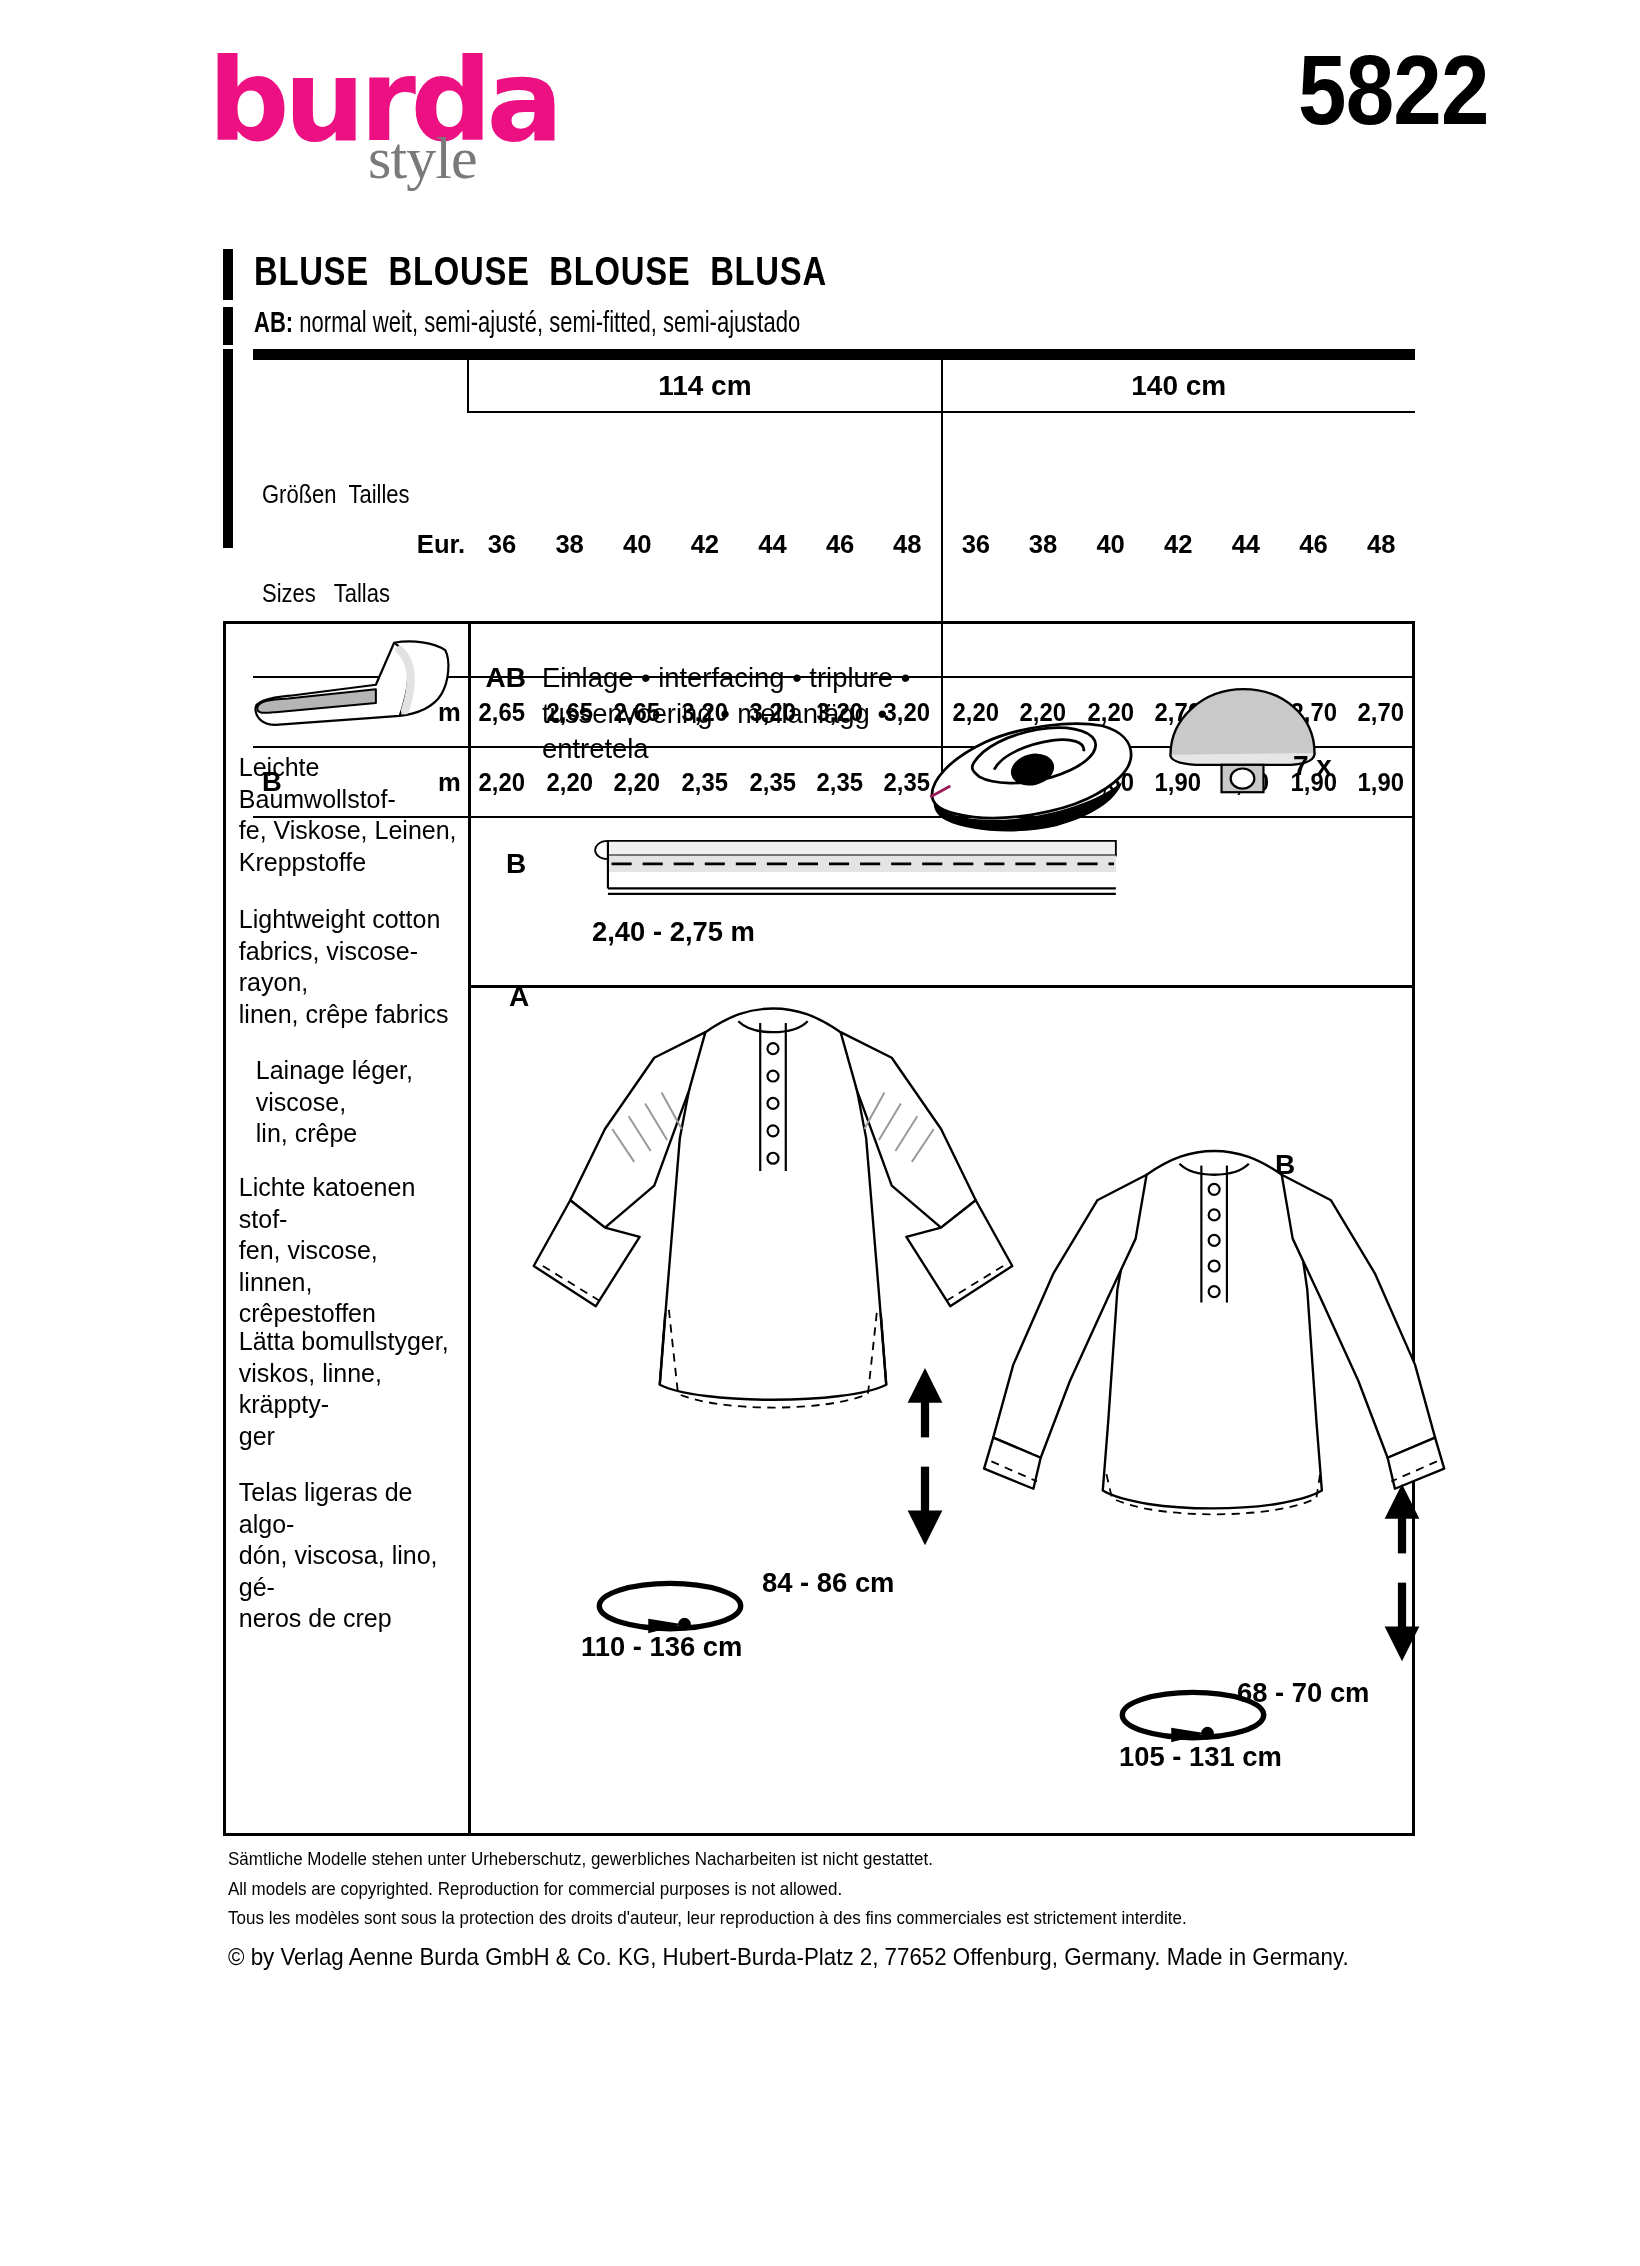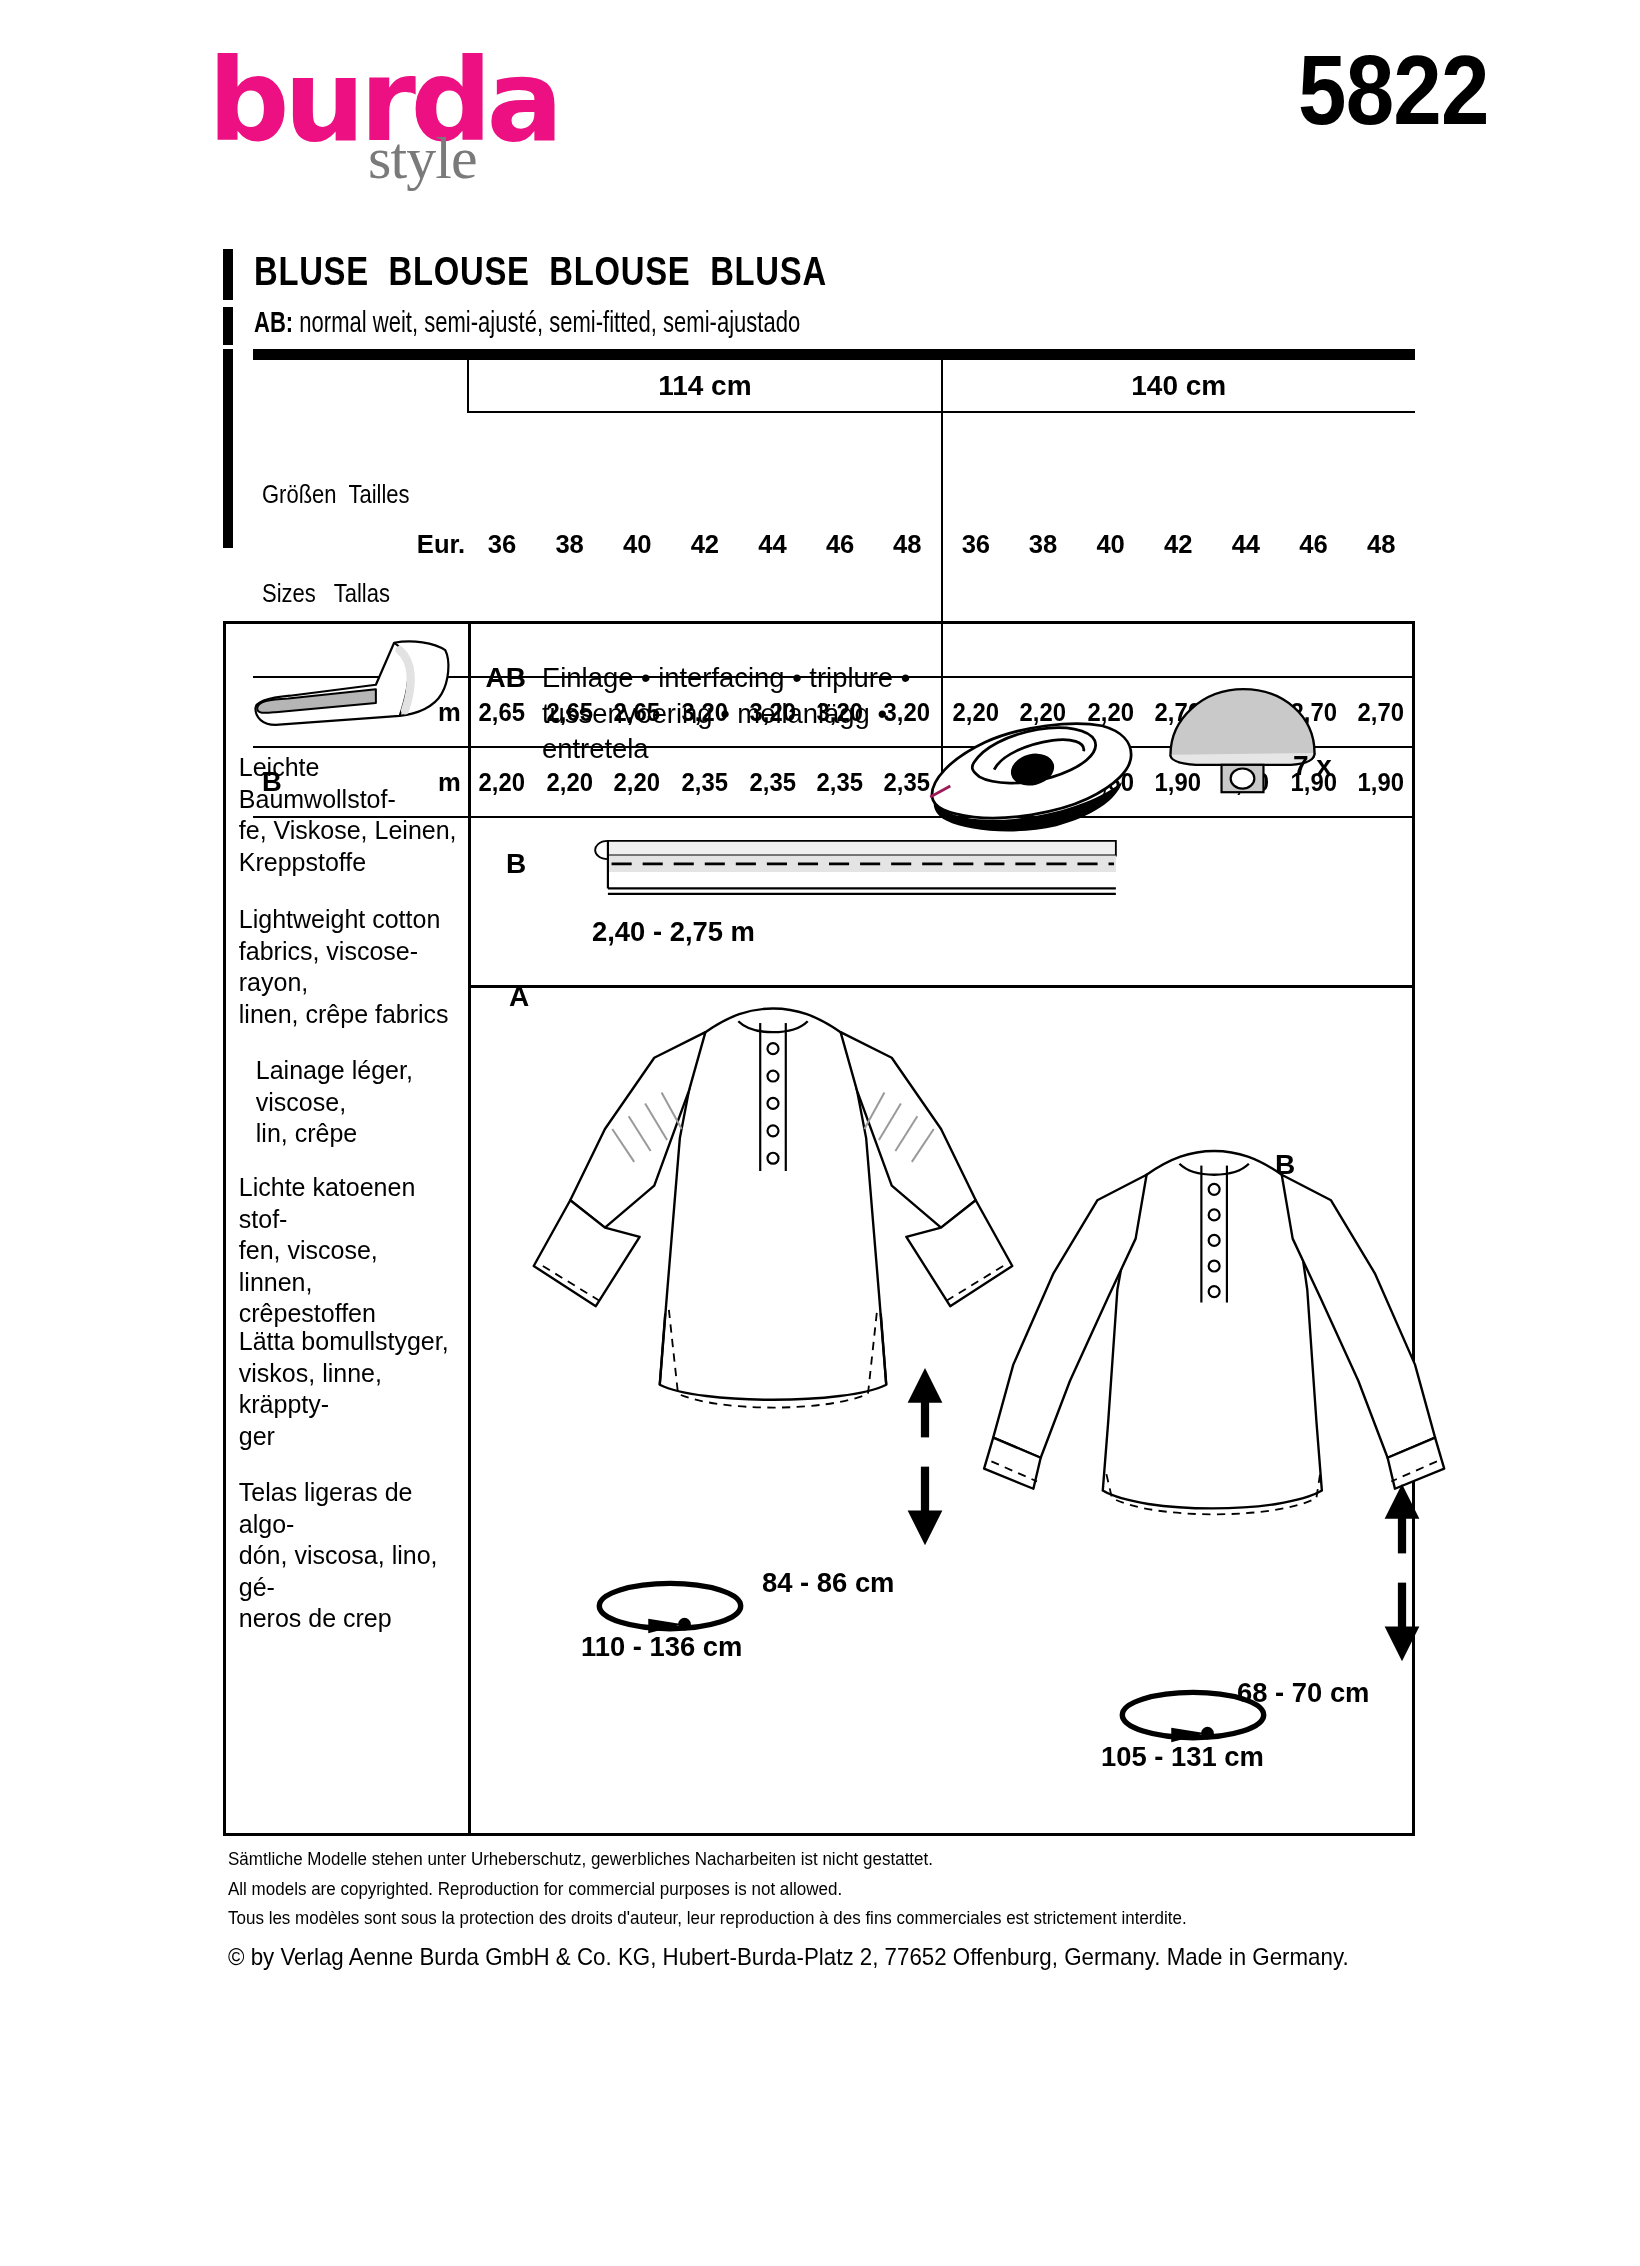--- a/index.html
+++ b/index.html
@@ -140,21 +140,21 @@
   .view-a-label { position:absolute; left:38px; top:44px; font-weight:700; font-size:28px; }
   .view-b-label { position:absolute; left:804px; top:212px; font-weight:700; font-size:28px; }
   .meas {
     position:absolute; font-weight:700; font-size:27.4px;
     font-family:"Liberation Sans Narrow","Liberation Sans",sans-serif;
     white-space:nowrap;
   }
   .m-a-len { left:291px; top:630px; }
   .m-a-cir { left:110px; top:694px; }
   .m-b-len { left:766px; top:740px; }
-  .m-b-cir { left:630px; top:804px; }
+  .m-b-cir { left:648px; top:804px; }
 
   svg { display:block; overflow:visible; }
 
   
   .footer { position:absolute; left:228px; top:1844px; width:1188px; }
   .foot-sm {
     font-size:18.3px; line-height:1.62; white-space:nowrap;
     transform:scaleX(.93); transform-origin:left top;
   }
   .foot-lg {

